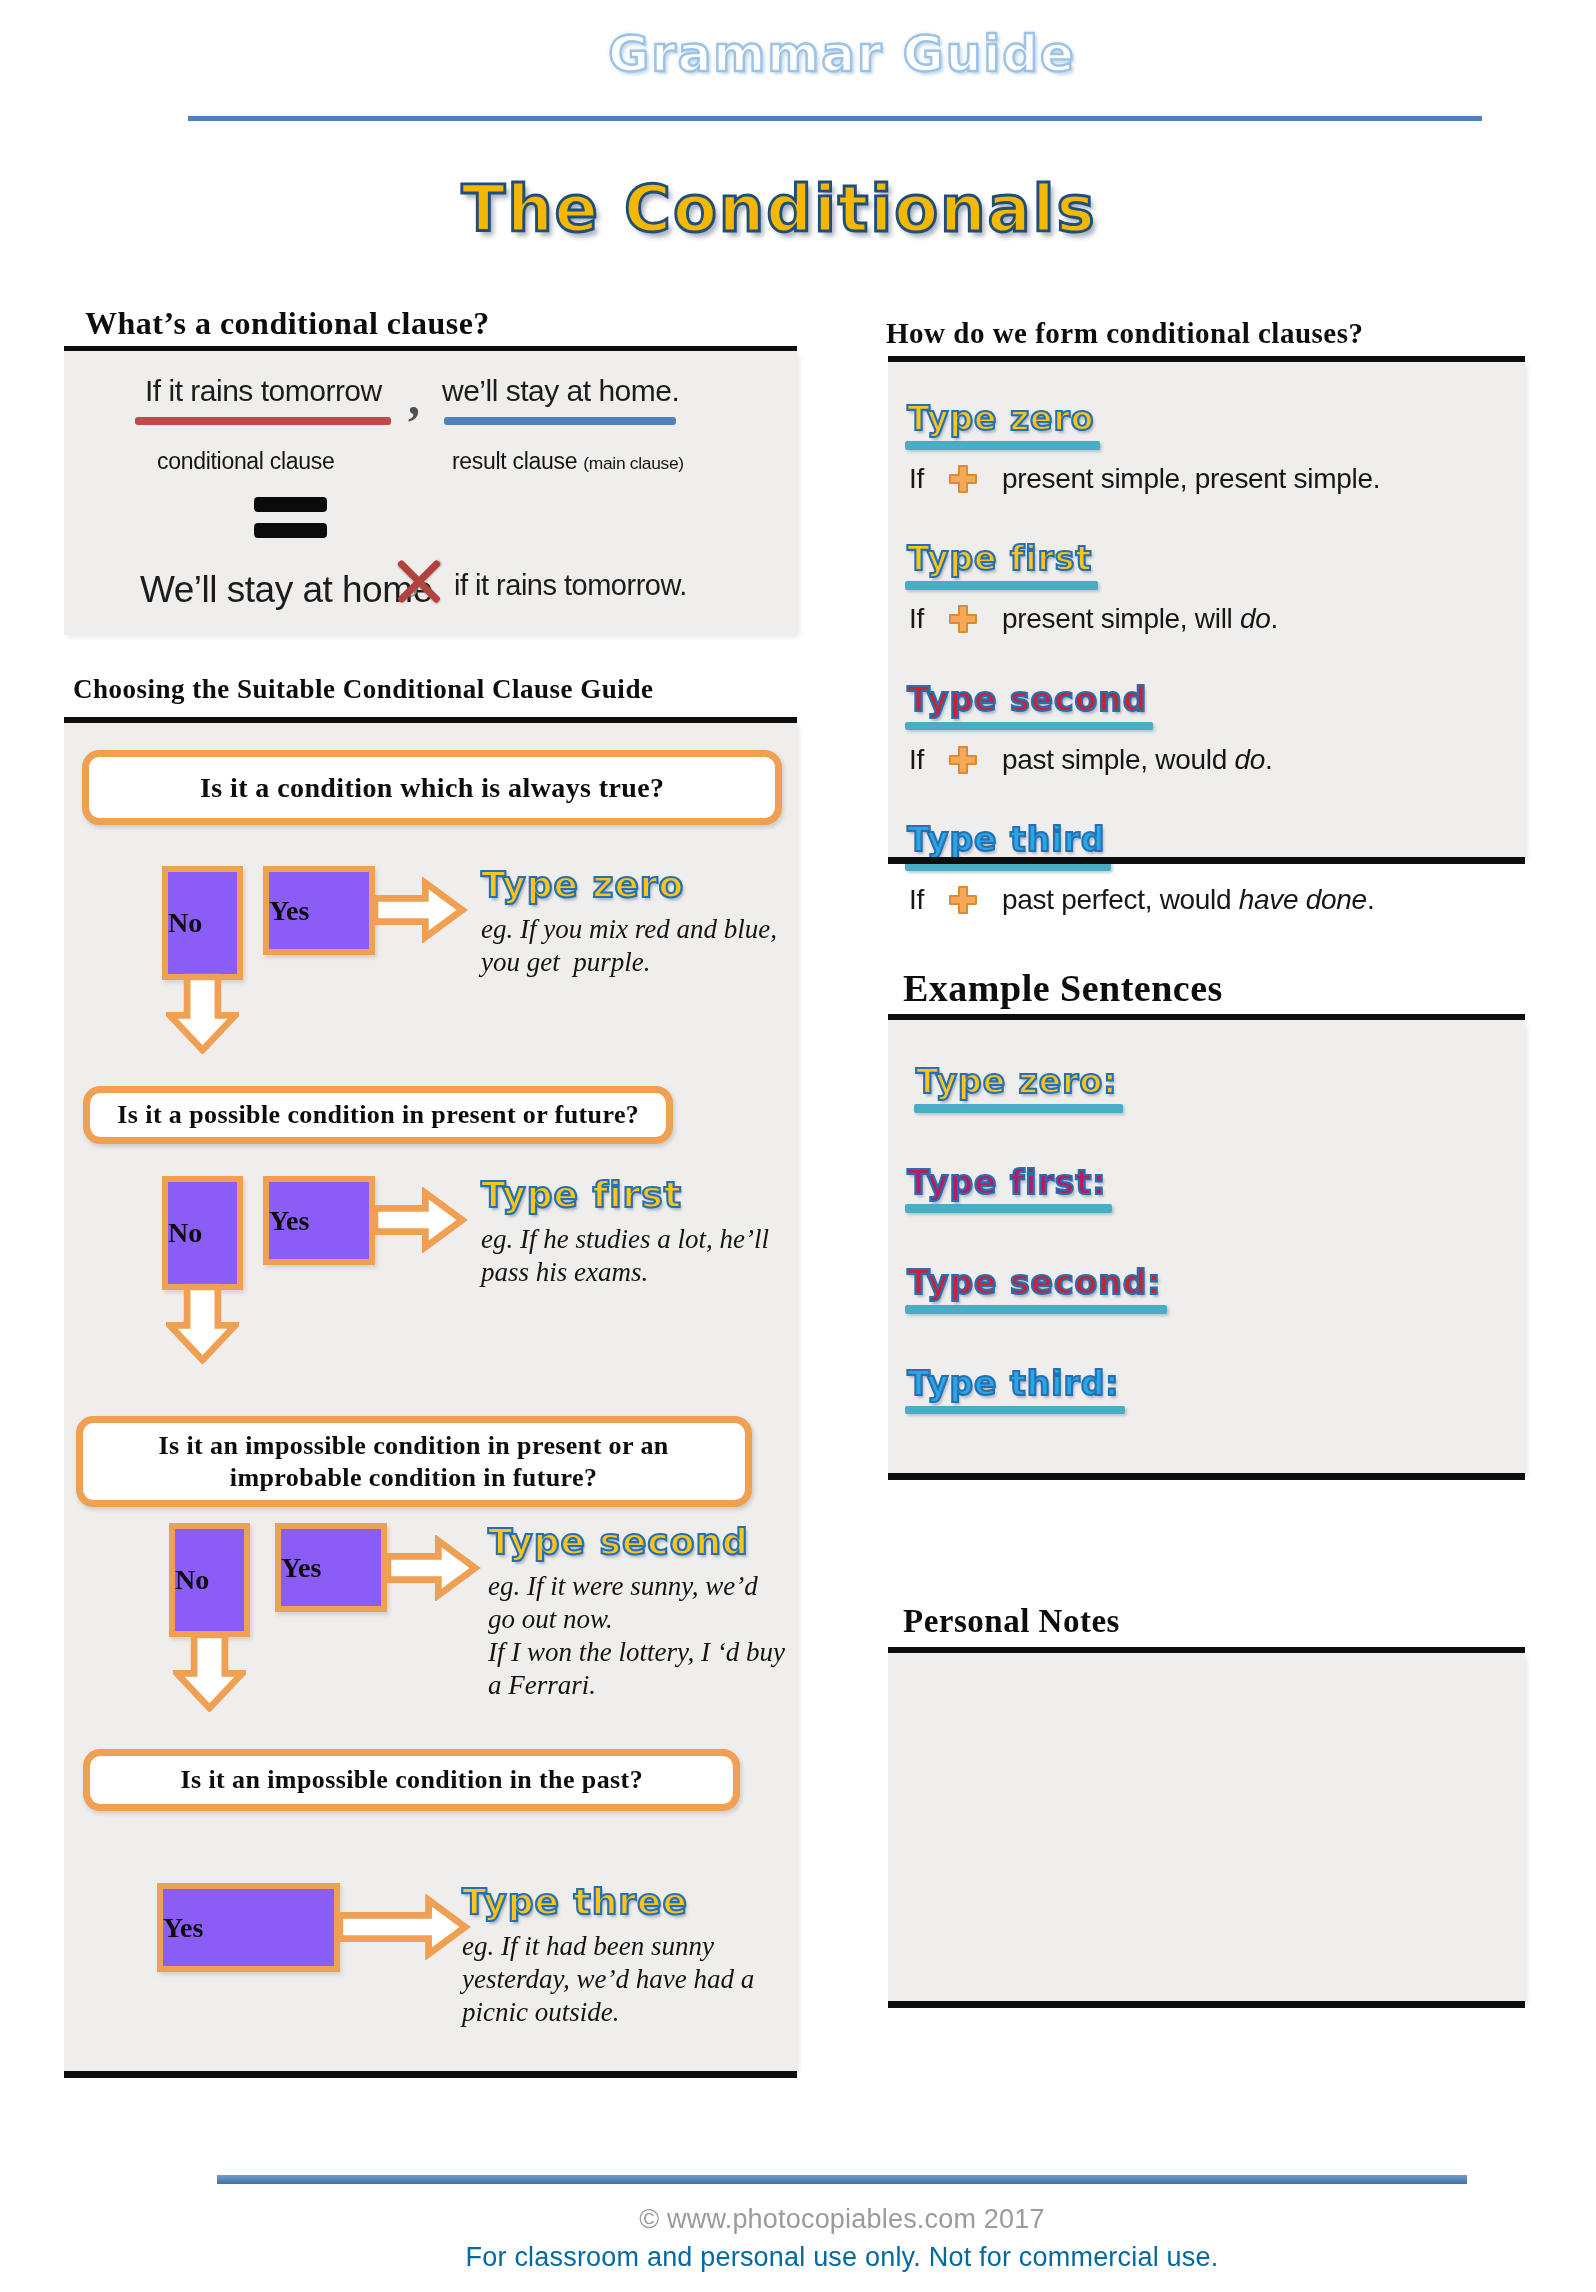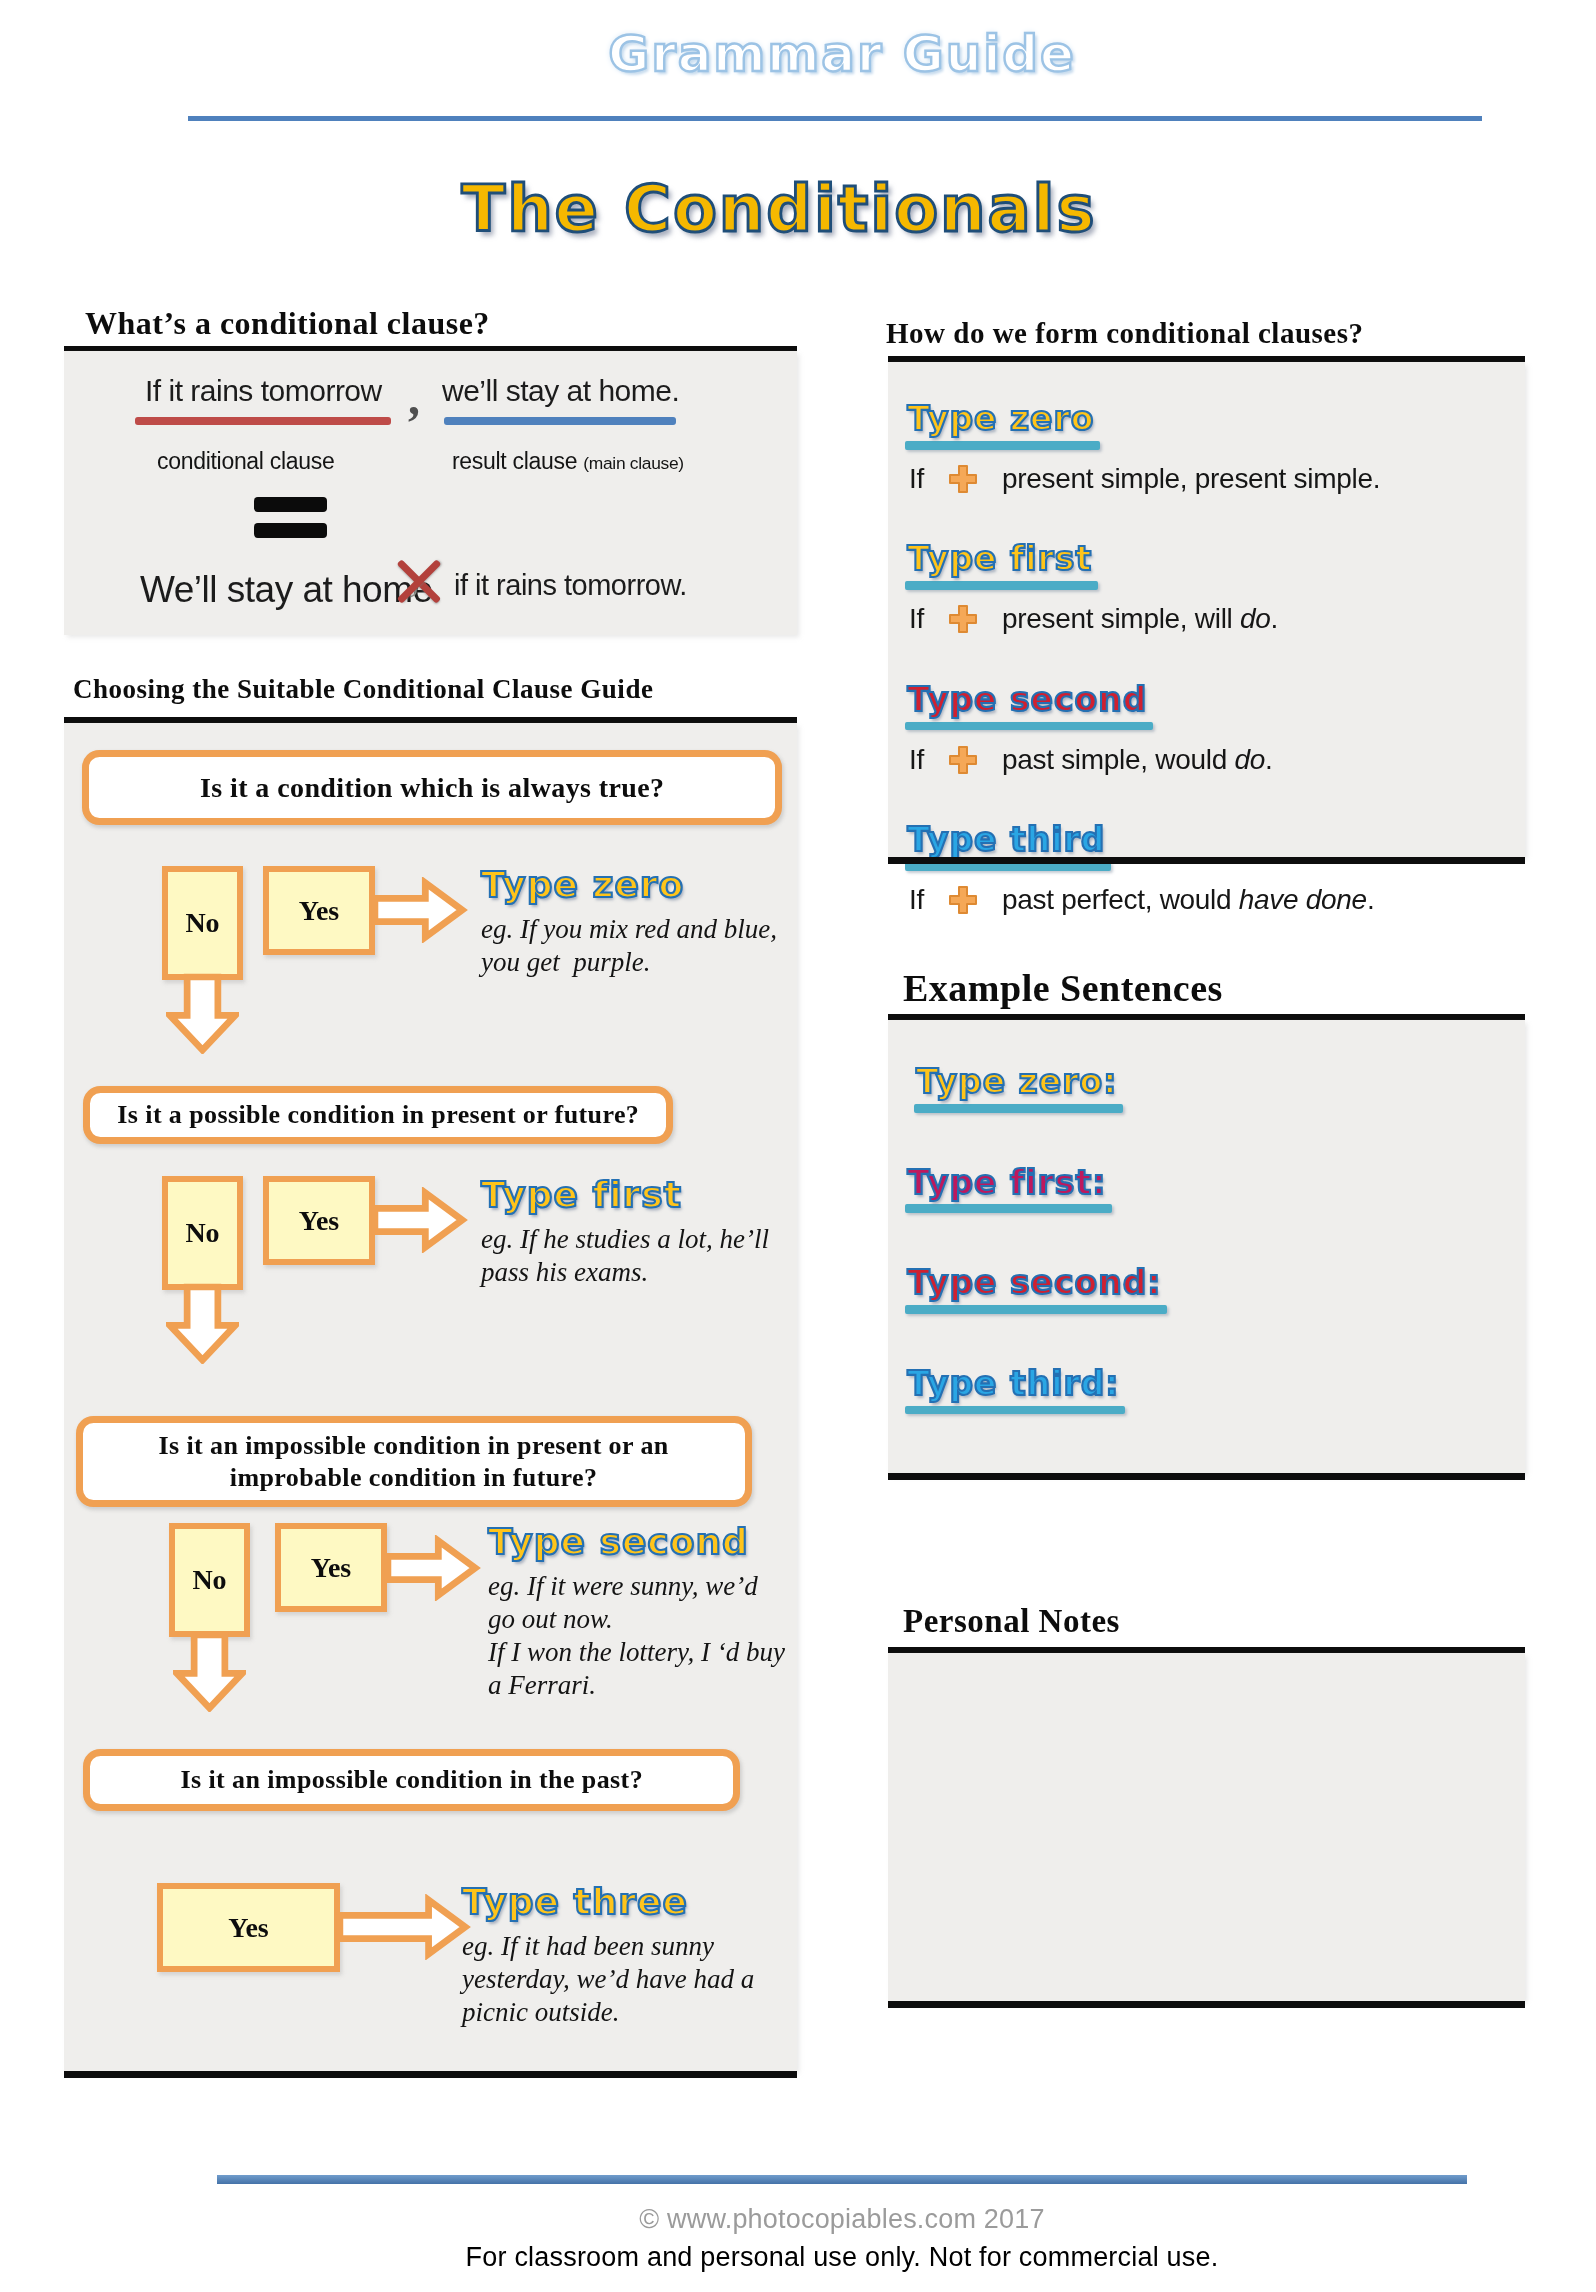--- a/index.html
+++ b/index.html
@@ -51,22 +51,22 @@
   .crossed .comma2 { position:absolute; left:15.4px; top:5.8px; font-family:"Liberation Serif", serif; font-size:39px; color:#8d9089; }
   .crossed i { position:absolute; left:-2.9px; top:29px; width:56px; height:6.8px; background:#B3413C; border-radius:2.9px; box-shadow:1px 1px 1.9px rgba(120,120,120,.5); }
   .crossed i.x1 { transform:rotate(45deg); } .crossed i.x2 { transform:rotate(-45deg); }
 
   
   #panel-flow { left:64px; top:723px; width:733px; height:1348px; }
   .qbox { position:absolute; background:#fff; border:7.7px solid #F0A052; border-radius:17.4px;
           display:flex; align-items:center; justify-content:center; text-align:center;
           font-family:"Liberation Serif", serif; font-weight:bold; font-size:28px; letter-spacing:0.4px; color:#0d0d0d;
           line-height:1.2; box-shadow:1.9px 2.9px 3.9px rgba(160,160,160,.4); }
-  .alt-box { position:absolute; background:#fef9c3; border:6.8px solid #F0A052;
-             display:flex; align-items:center; justify-content:center;
+  .alt-box { position:absolute; background:#8b5cf6; border:6.8px solid #F0A052;
+             display:flex; align-items:center; 
              font-family:"Liberation Serif", serif; font-weight:bold; font-size:28px; color:#0d0d0d;
              box-shadow:1.9px 2.9px 3.9px rgba(160,160,160,.35); }
   .arrow-svg { position:absolute; }
   .result { position:absolute; }
   .result .wordart { font-size:36px; }
   .result .eg { margin-top:7.7px; }
   .formula { display:flex; align-items:center; gap:23px; margin:13.5px 0 19.3px 21px;
              font-size:28px; letter-spacing:-0.3px; color:#161616; }
   .formula .it { font-style:italic; }
   .plus-icon { display:inline-block; width:32px; height:32px; }
@@ -75,21 +75,21 @@
   #panel-form .wa-wrap { margin:25px 0 0 19.3px; }
   #panel-form .wa-wrap.first { margin-top:37px; }
   #panel-examples .wa-wrap { margin:0 0 50px 19.3px; }
   #panel-examples .wa-wrap.first { margin-top:42px;margin-left:28px; }
 
   
   .footer-bar { position:absolute; left:217px; top:2175px; width:1250px; height:8.7px;
                 background:linear-gradient(#719DCC, #4472A8); }
   .footer-line { position:absolute; left:87px; right:0; text-align:center; font-size:27px; letter-spacing:0.2px; }
   .f1 { top:2204px; color:#9B9B9B; }
-  .f2 { top:2242px; color:#000000; }
+  .f2 { top:2242px; color:#0369a1; }
 </style>
 </head>
 <body>
 
 <div id="page">
 
   <div class="brand">Grammar Guide</div>
   <div class="rule-blue"></div>
   <div class="doc-title">The Conditionals</div>
 

